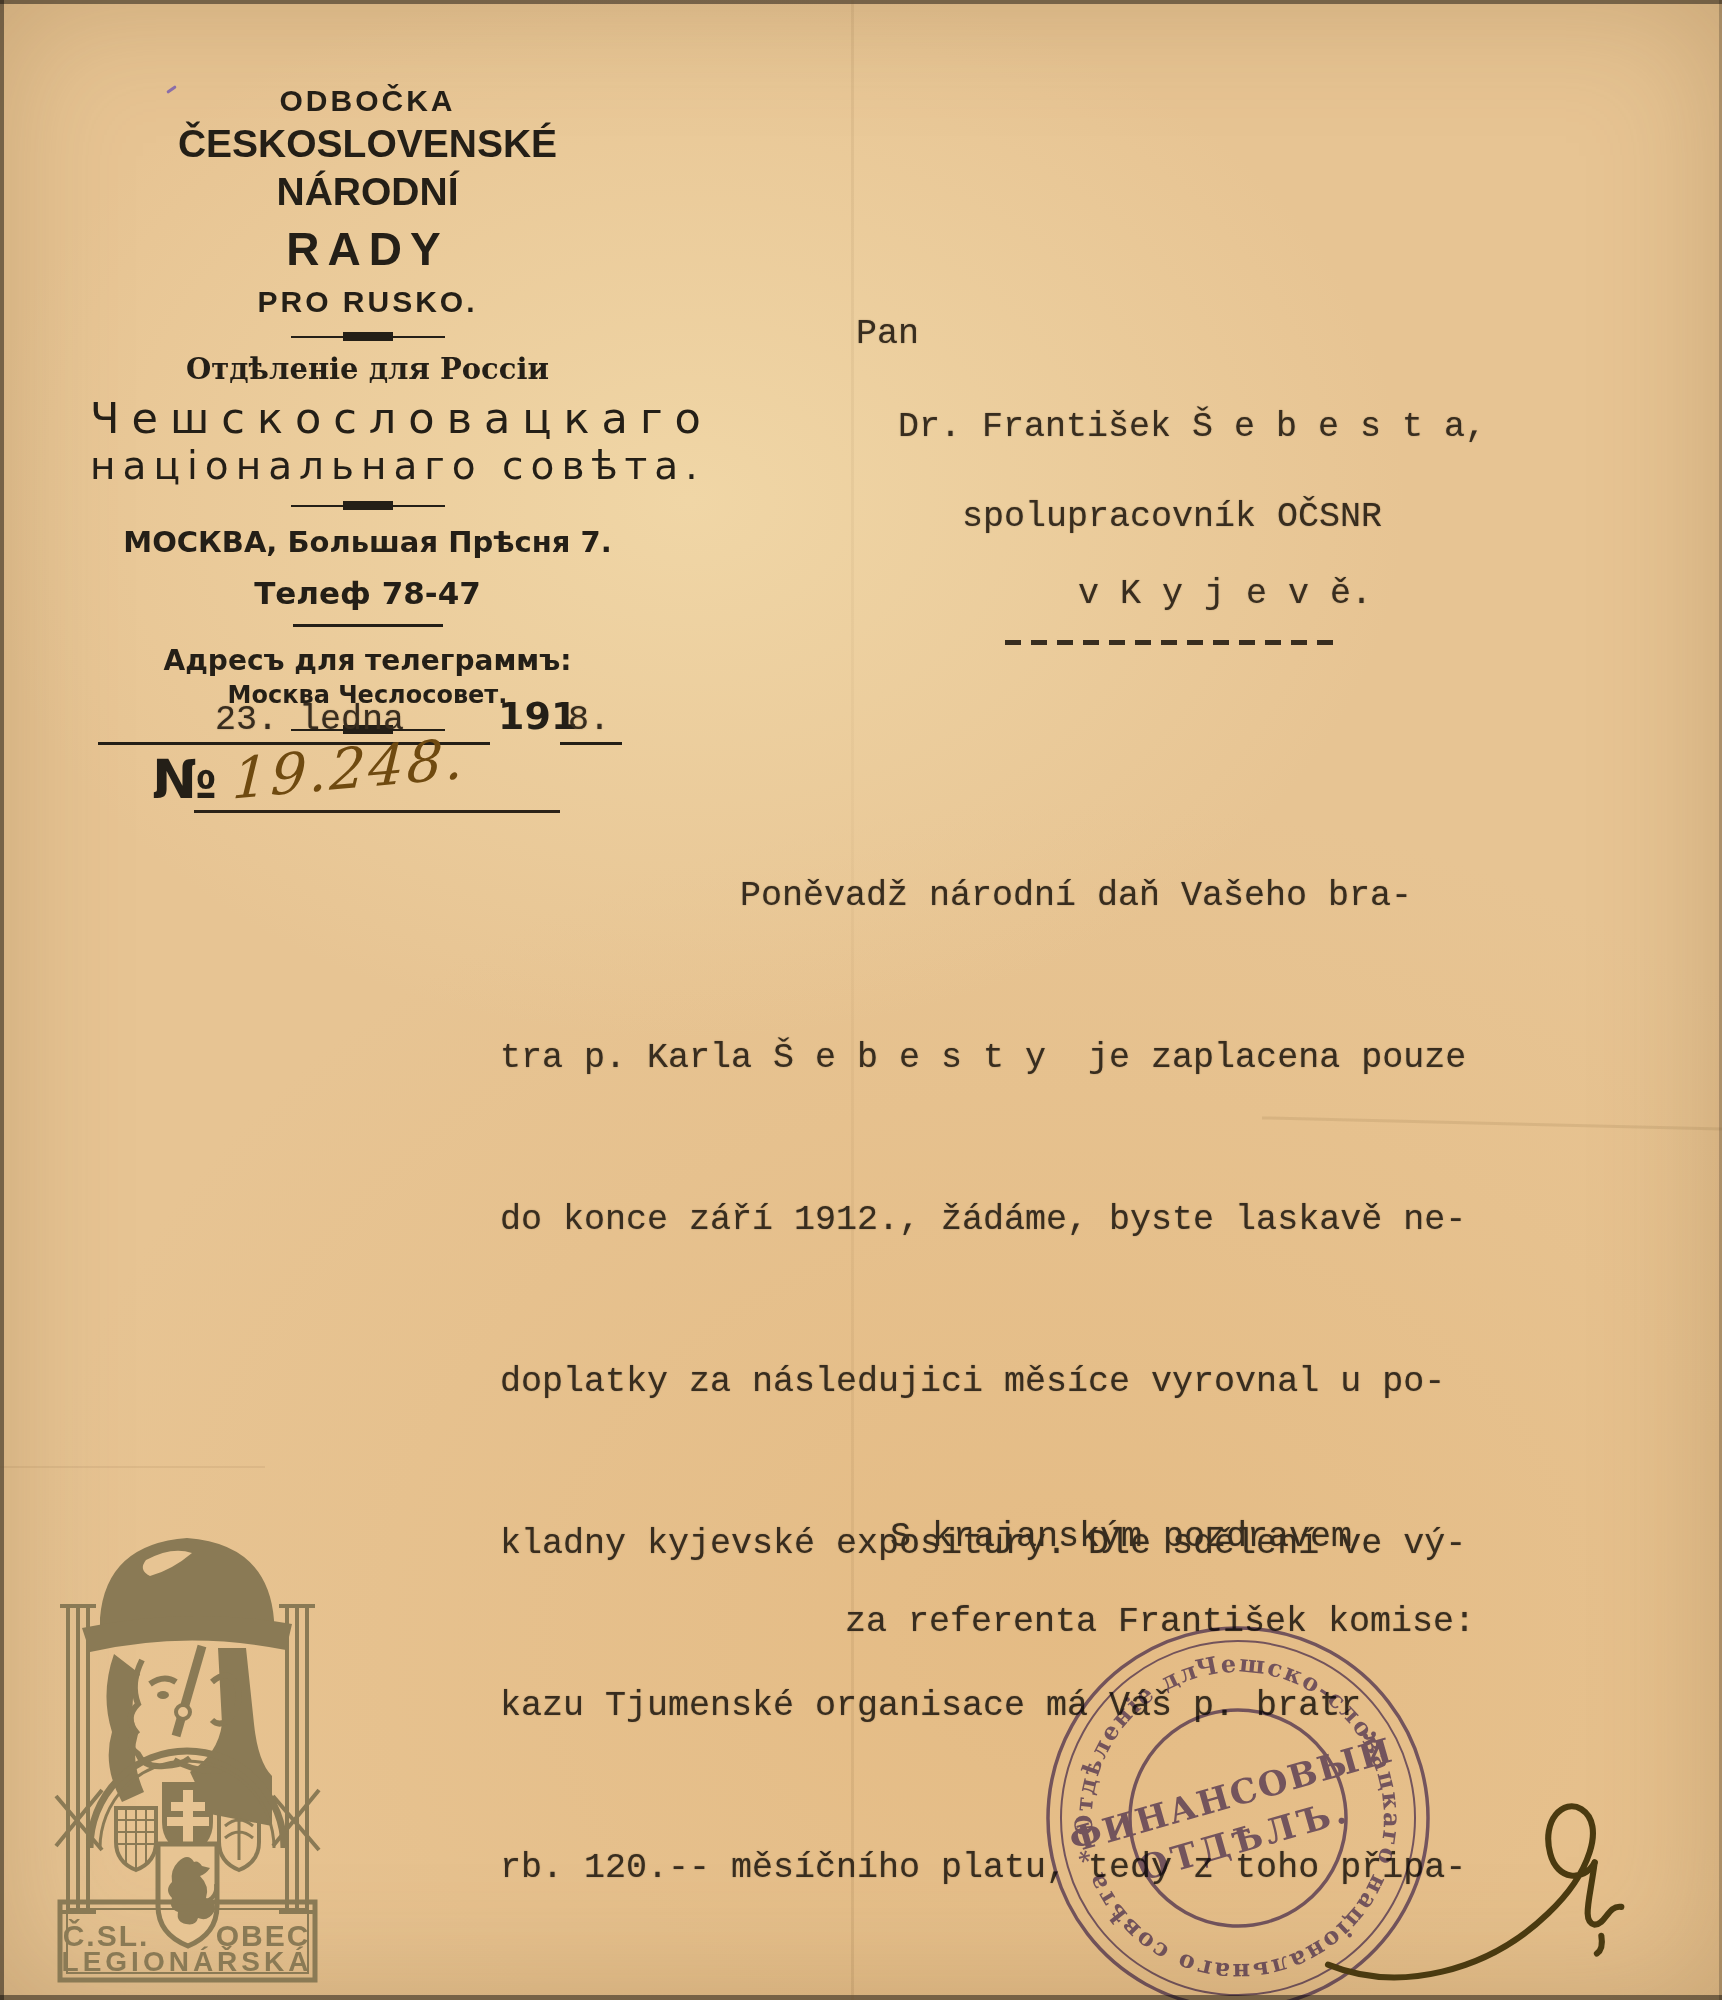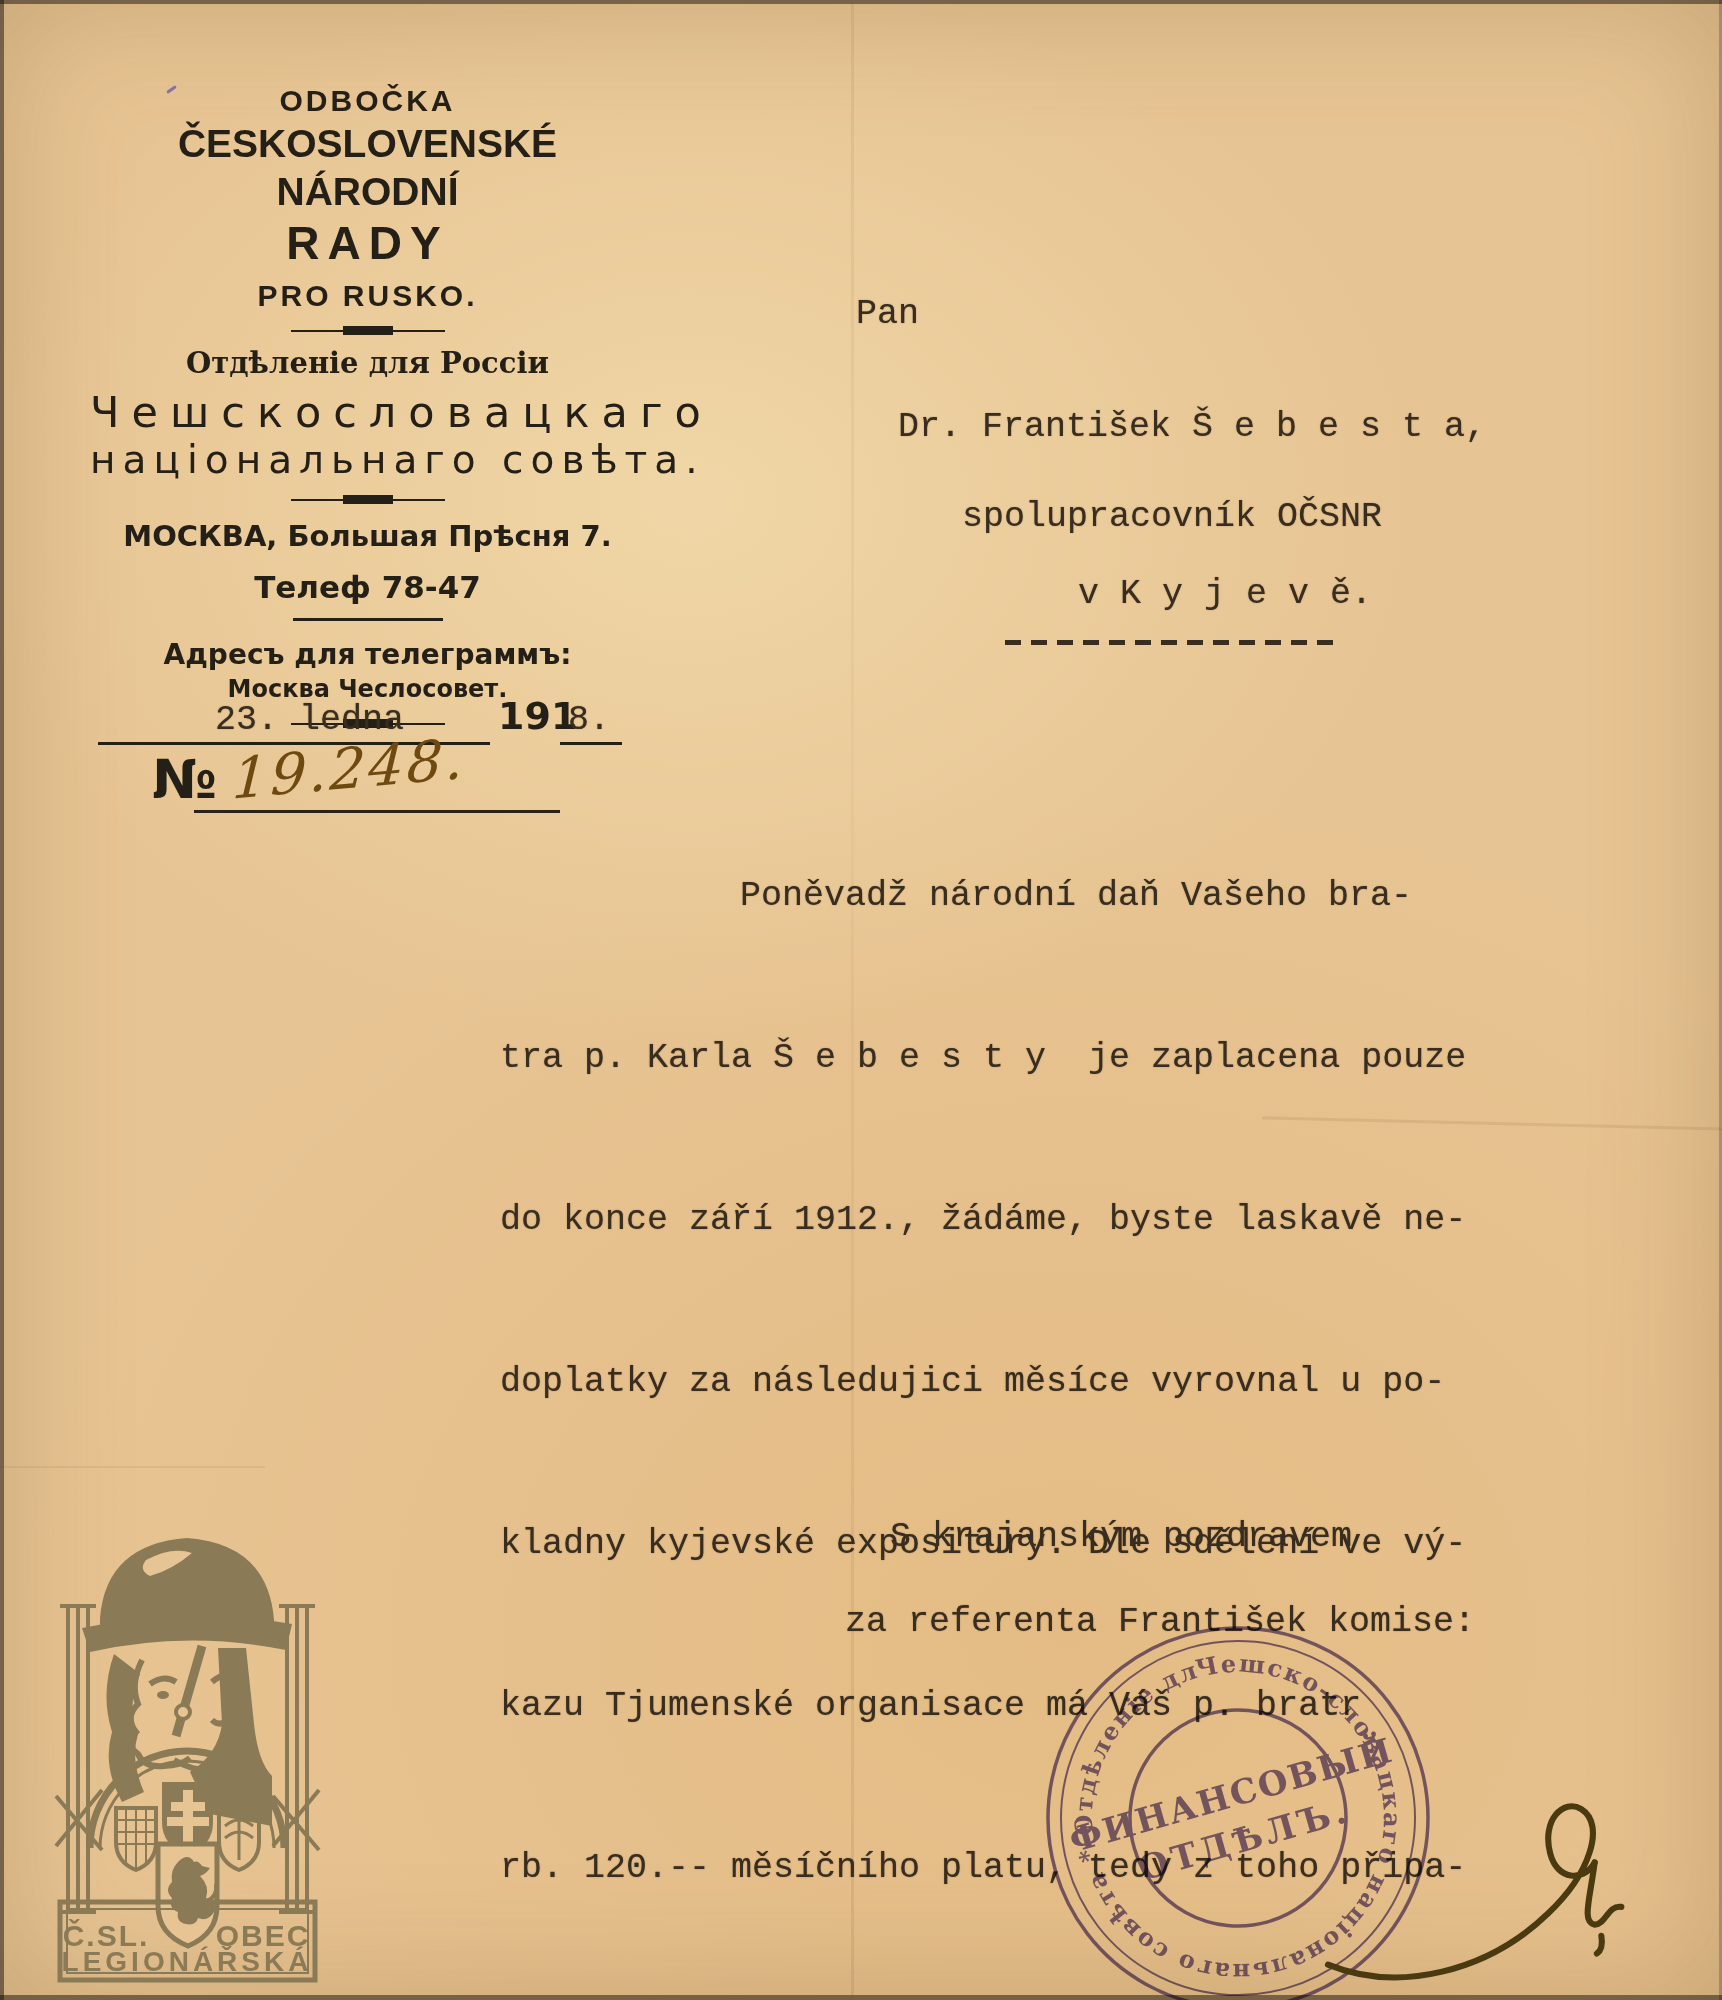--- a/index.html
+++ b/index.html
@@ -15,21 +15,21 @@
   .abs{position:absolute;}
   .print{color:#241f17;}
   .cy-sans{font-family:"DejaVu Sans",sans-serif;}
   .cy-serif{font-family:"DejaVu Serif",serif;}
   .tw{font-family:"Liberation Mono",monospace;color:#382d1f;
       text-shadow:0 0 1.2px rgba(56,45,31,.55);white-space:pre;font-size:35px;}
   
   .lh{left:90px;top:82px;width:555px;text-align:center;}
   .lh .l1{font-size:30px;font-weight:bold;letter-spacing:3px;line-height:38px;}
   .lh .l2{font-size:39px;font-weight:bold;line-height:48px;letter-spacing:0px;}
-  .lh .l3{font-size:46px;font-weight:bold;letter-spacing:8px;line-height:54px;}
+  .lh .l3{font-size:46px;font-weight:bold;letter-spacing:8px;line-height:54px;margin-top:6px;}
   .lh .l4{font-size:30px;font-weight:bold;letter-spacing:3px;line-height:36px;margin-top:8px;}
   .lh .ru1{font-size:29px;font-weight:bold;line-height:36px;margin-top:10px;}
   .lh .ru2{font-size:43px;line-height:50px;letter-spacing:12px;margin-top:6px;white-space:nowrap;}
   .lh .ru3{font-size:39px;line-height:46px;letter-spacing:7px;white-space:nowrap;}
   .lh .adr{font-size:29px;font-weight:bold;line-height:36px;margin-top:14px;}
   .lh .tel{font-size:31px;font-weight:bold;line-height:38px;margin-top:14px;}
   .lh .tg1{font-size:28px;font-weight:bold;line-height:35px;margin-top:16px;}
   .lh .tg2{font-size:24px;font-weight:bold;line-height:35px;}
   .dv{display:flex;align-items:center;justify-content:center;margin:12px auto 0;}
   .dv .t{height:2px;background:#241f17;width:52px;}
@@ -107,21 +107,21 @@
     <div class="u" style="left:470px;top:54px;width:62px;"></div>
     <span class="abs tw" style="left:125px;top:12px;">23. ledna</span>
     <span class="abs cy-sans print" style="left:408px;top:6px;font-size:38px;font-weight:bold;">191</span>
     <span class="abs tw" style="left:478px;top:12px;">8.</span>
     <span class="abs cy-sans print" style="left:62px;top:60px;font-size:54px;font-weight:bold;">№</span>
     <span class="abs hand" style="left:142px;top:48px;font-size:56px;letter-spacing:3px;transform:rotate(-5deg) skewX(-8deg);">19.248.</span>
     <div class="u" style="left:104px;top:122px;width:366px;background:#2c2318;"></div>
   </div>
 
   <div>
-    <span class="abs tw" style="left:856px;top:294px;">Pan</span>
+    <span class="abs tw" style="left:856px;top:314px;">Pan</span>
     <span class="abs tw" style="left:898px;top:407px;">Dr. František Š e b e s t a,</span>
     <span class="abs tw" style="left:962px;top:497px;">spolupracovník OČSNR</span>
     <span class="abs tw" style="left:1078px;top:574px;">v K y j e v ě.</span>
     <div class="dashline" style="left:1005px;top:640px;width:330px;"></div>
   </div>
 
   <div class="abs body tw">
     <div class="bl">Poněvadž národní daň Vašeho bra-</div>
     <div class="bl">tra p. Karla Š e b e s t y  je zaplacena pouze</div>
     <div class="bl">do konce září 1912., žádáme, byste laskavě ne-</div>

